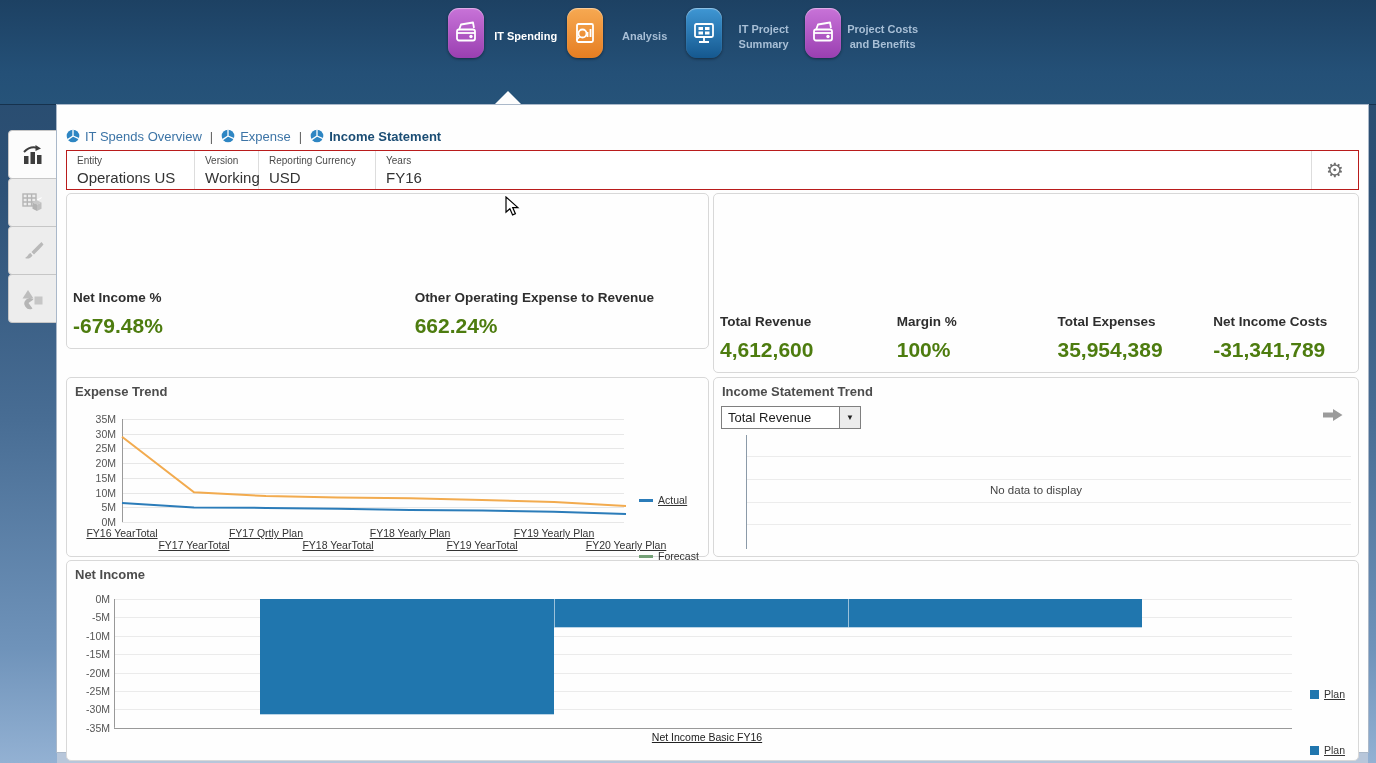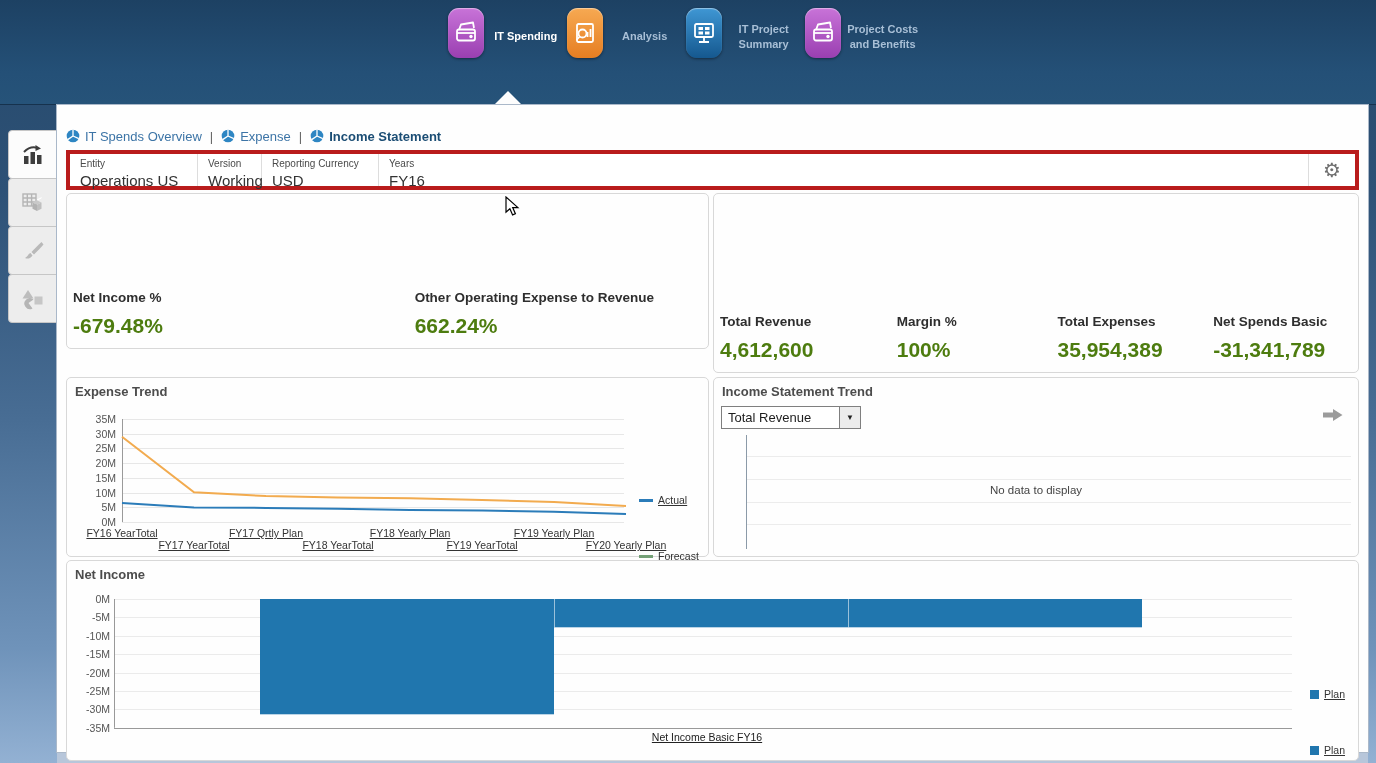--- a/index.html
+++ b/index.html
@@ -32,21 +32,21 @@
   .bottom-strip{position:absolute;left:57px;top:752px;width:1311px;height:11px;background:#b7c6da;}
   
   .content{position:absolute;left:57px;top:105px;width:1311px;height:647px;background:#fefefe;
     box-shadow:0 0 0 1px #aab8c9;}
   .breadcrumb{position:absolute;left:9px;top:21px;height:20px;display:flex;align-items:center;font-size:13px;white-space:nowrap;}
   .crumb{display:flex;align-items:center;color:#3c74a6;cursor:pointer;}
   .crumb.active{font-weight:bold;color:#1b4d74;}
   .pie-ic{margin-right:5px;display:inline-flex;}
   .crumb-sep{color:#666;margin:0 8px;}
   
-  .pov{position:absolute;left:9px;top:45px;width:1293px;height:40px;border:4px solid #b91c1c;background:#fff;
+  .pov{position:absolute;left:9px;top:45px;width:1293px;height:40px;border:1px solid #b91c1c;background:#fff;
     display:flex;box-sizing:border-box;}
   .pov-field{padding:4px 0 0 10px;border-right:1px solid #dddddd;box-sizing:border-box;cursor:pointer;}
   .pov-label{font-size:10px;color:#4a4a4a;}
   .pov-value{font-size:15px;color:#333;margin-top:3px;}
   .pov-gear{width:46px;margin-left:auto;border-left:1px solid #dddddd;display:flex;align-items:center;justify-content:center;cursor:pointer;}
   .gear-glyph{font-family:"DejaVu Sans",sans-serif;font-size:20px;color:#6f6f6f;line-height:1;}
   
   .panel{position:absolute;background:#fefefe;border:1px solid #d8d8d8;border-radius:5px;box-sizing:border-box;}
   .tile-left{left:9px;top:88px;width:643px;height:156px;}
   .tile-right{left:656px;top:88px;width:646px;height:180px;}
@@ -267,21 +267,21 @@
       </div>
       <div class="kpi">
         <div class="kpi-label">Margin %</div>
         <div class="kpi-value">100%</div>
       </div>
       <div class="kpi">
         <div class="kpi-label">Total Expenses</div>
         <div class="kpi-value">35,954,389</div>
       </div>
       <div class="kpi">
-        <div class="kpi-label">Net Spends Basic</div>
+        <div class="kpi-label">Net Income Costs</div>
         <div class="kpi-value">-31,341,789</div>
       </div>
     </div>
   </div>
 
   <div class="panel expense-panel">
     <div class="panel-title">Expense Trend</div>
     <svg id="expense-svg" width="643" height="158">
         <line x1="55" y1="124.5" x2="557" y2="124.5" stroke="#e7e7e7"></line>
         <text x="49" y="128" text-anchor="end" font-size="10.5" fill="#555">0M</text>

